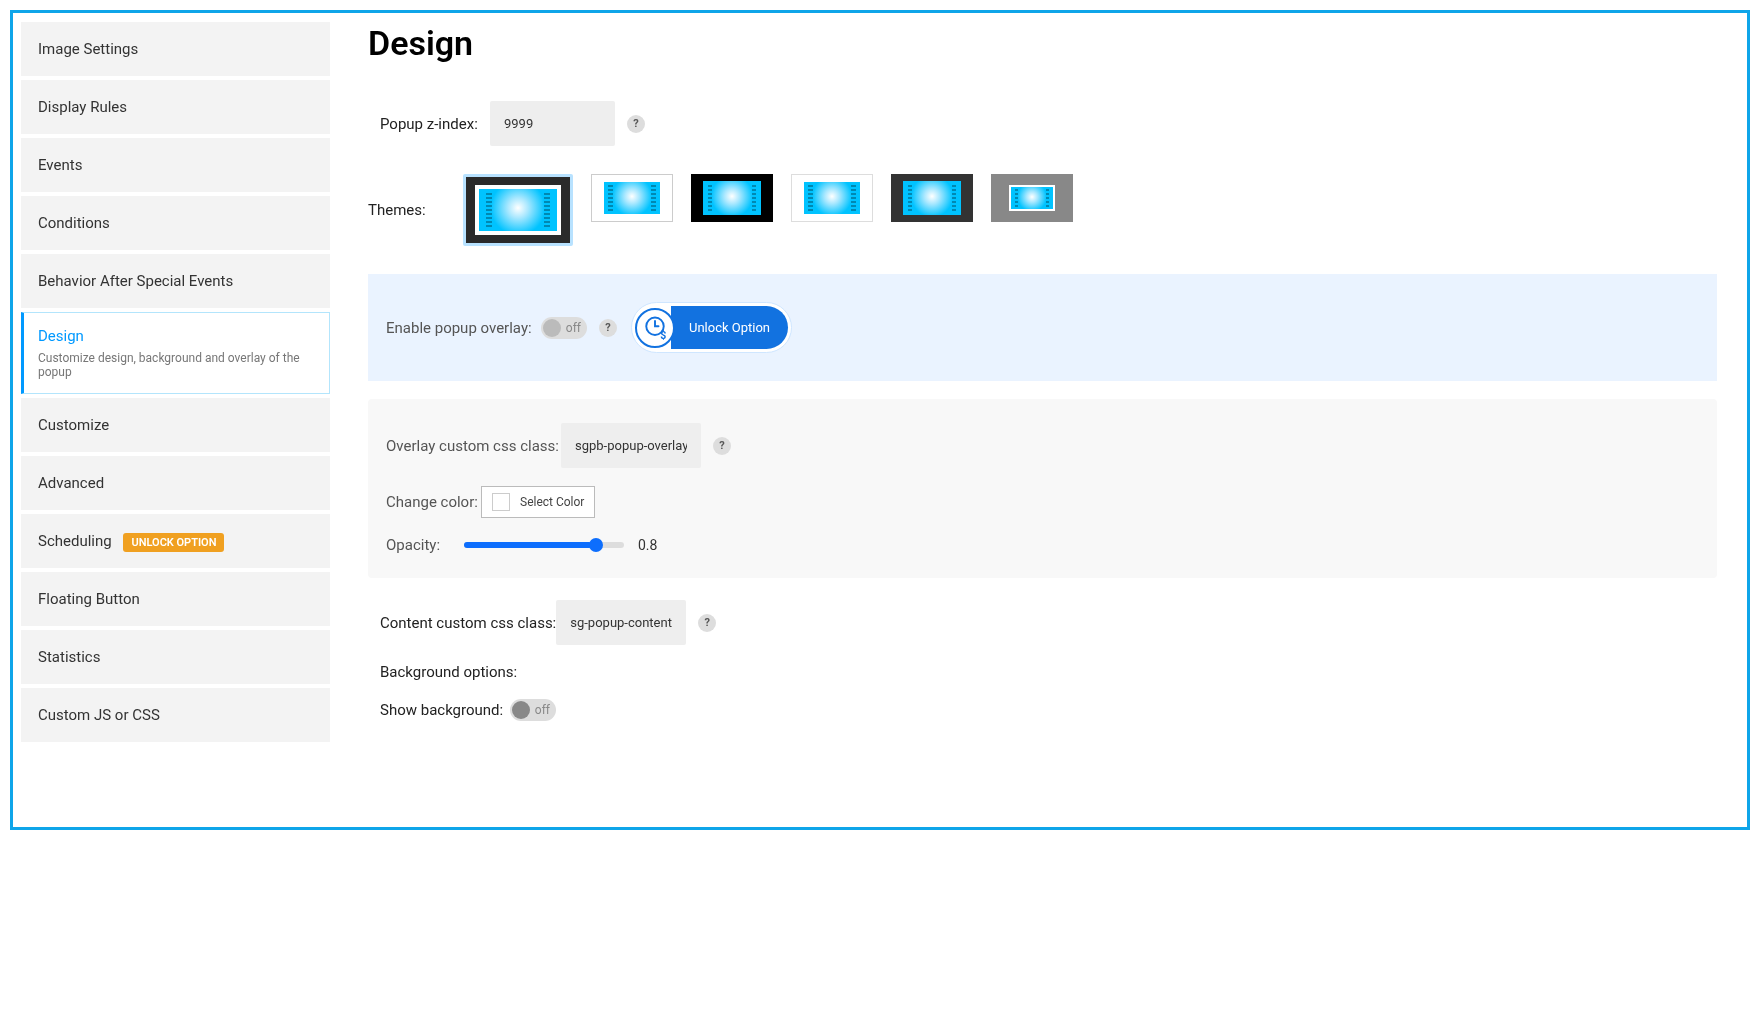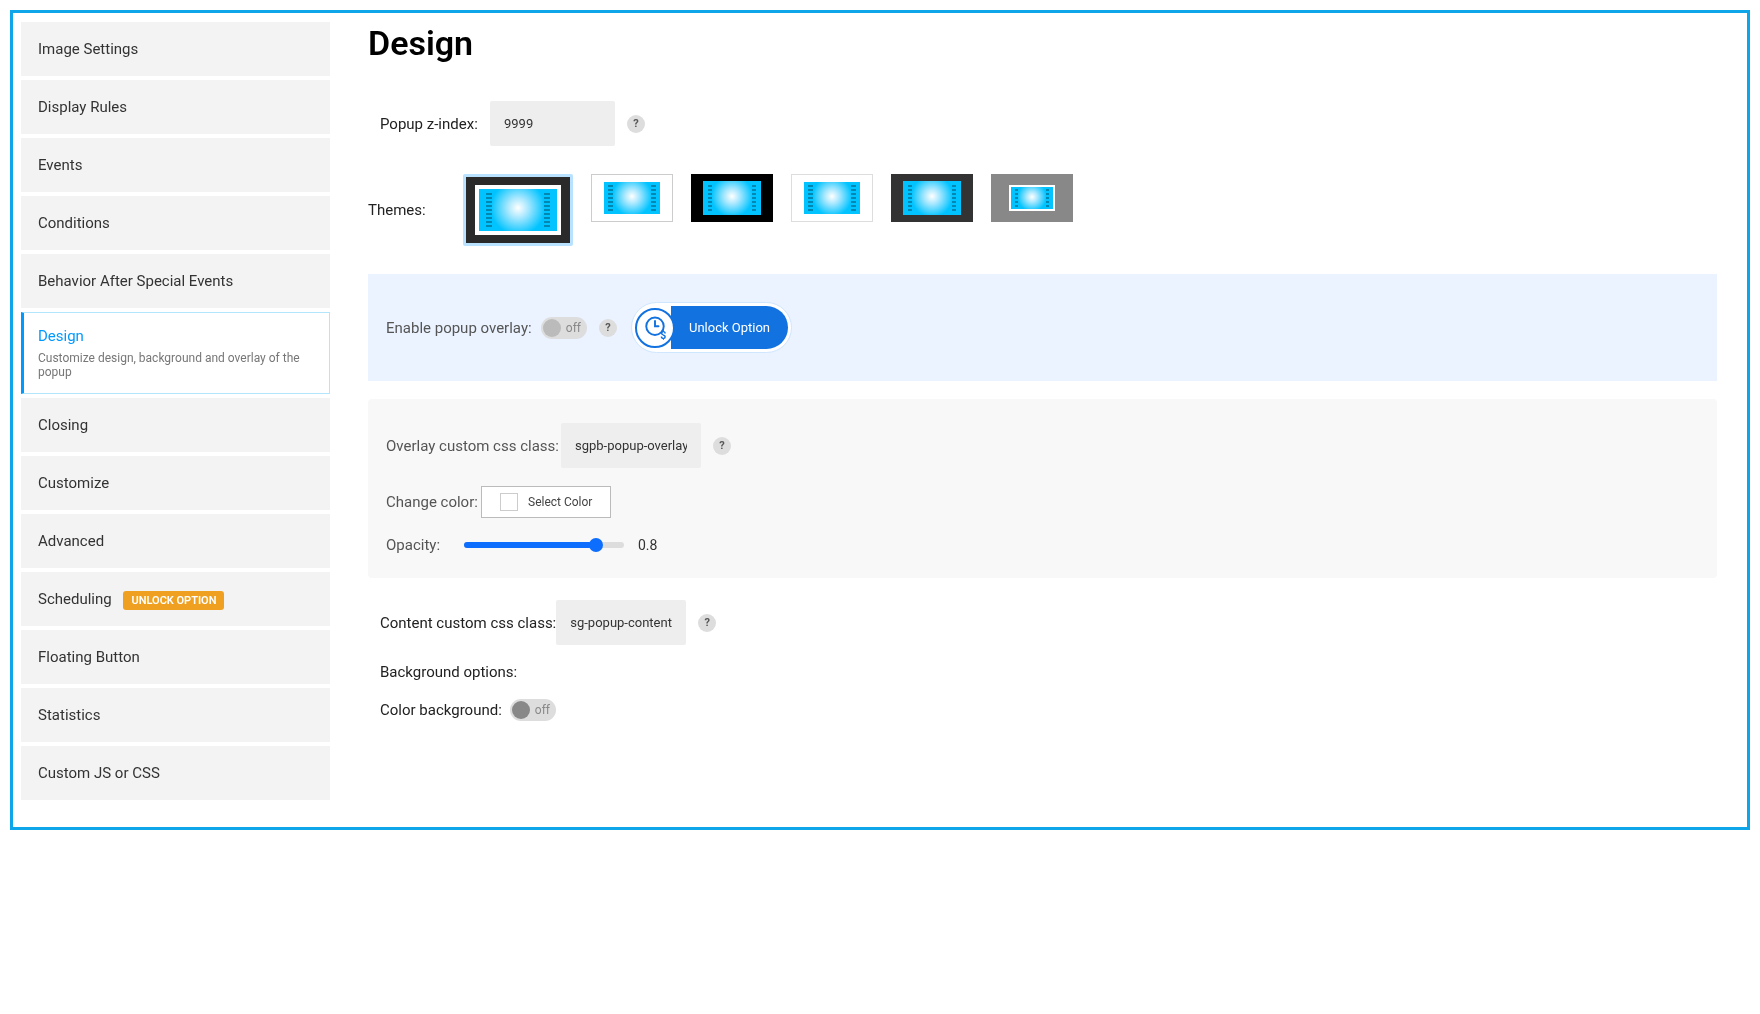--- a/index.html
+++ b/index.html
@@ -106,21 +106,21 @@
   width: 40px; height: 40px; border: 2px solid #1272e0; border-radius: 50%;
   display: flex; align-items: center; justify-content: center;
   background: #fff; position: relative;
 }
 .unlock-pill-text {
   background: #1272e0; color: #fff; font-size: 13px;
   padding: 14px 18px; border-radius: 0 22px 22px 0; margin-left: -4px;
 }
 
 .color-btn {
-  background: #fff; border: 1px solid #bbb; padding: 6px 18px;
+  background: #fff; border: 1px solid #bbb; padding: 6px 10px;
   font-size: 12px; color: #444; cursor: pointer; display: flex; align-items: center;
 }
 .color-swatch { width: 18px; height: 18px; background: #fff; border: 1px solid #ccc; margin-right: 10px; }
 
 .slider-wrap { display: flex; align-items: center; gap: 14px; }
 .slider {
   width: 160px; height: 6px; background: #ddd; border-radius: 3px;
   position: relative;
 }
 .slider-fill { position: absolute; left: 0; top: 0; bottom: 0; width: 80%; background: #0d6efd; border-radius: 3px; }
@@ -140,21 +140,20 @@
   <div class="sidebar">
     <div class="sidebar-item"><span class="sidebar-label">Image Settings</span></div>
     <div class="sidebar-item"><span class="sidebar-label">Display Rules</span></div>
     <div class="sidebar-item"><span class="sidebar-label">Events</span></div>
     <div class="sidebar-item"><span class="sidebar-label">Conditions</span></div>
     <div class="sidebar-item"><span class="sidebar-label">Behavior After Special Events</span></div>
     <div class="sidebar-item active">
       <span class="sidebar-label">Design</span>
       <div class="sidebar-desc">Customize design, background and overlay of the popup</div>
     </div>
-    <div class="sidebar-item"><span class="sidebar-label">Closing</span></div>
     <div class="sidebar-item"><span class="sidebar-label">Customize</span></div>
     <div class="sidebar-item"><span class="sidebar-label">Advanced</span></div>
     <div class="sidebar-item">
       <span class="sidebar-label">Scheduling</span>
       <span class="unlock-badge">UNLOCK OPTION</span>
     </div>
     <div class="sidebar-item"><span class="sidebar-label">Floating Button</span></div>
     <div class="sidebar-item"><span class="sidebar-label">Statistics</span></div>
     <div class="sidebar-item"><span class="sidebar-label">Custom JS or CSS</span></div>
   </div>
@@ -242,21 +241,21 @@
       <span class="row-label" style="min-width:175px">Content custom css class:</span>
       <input class="text-input" style="width: 130px;" value="sg-popup-content">
       <span class="help-icon">?</span>
     </div>
 
     <div class="row">
       <span class="row-label">Background options:</span>
     </div>
 
     <div class="row">
-      <span class="row-label" style="min-width:130px">Color background:</span>
+      <span class="row-label" style="min-width:130px">Show background:</span>
       <div class="toggle">
         <div class="toggle-knob" style="background:#888"></div>
         <span class="toggle-text">off</span>
       </div>
     </div>
 
   </div>
 </div>
 
 </body></html>

